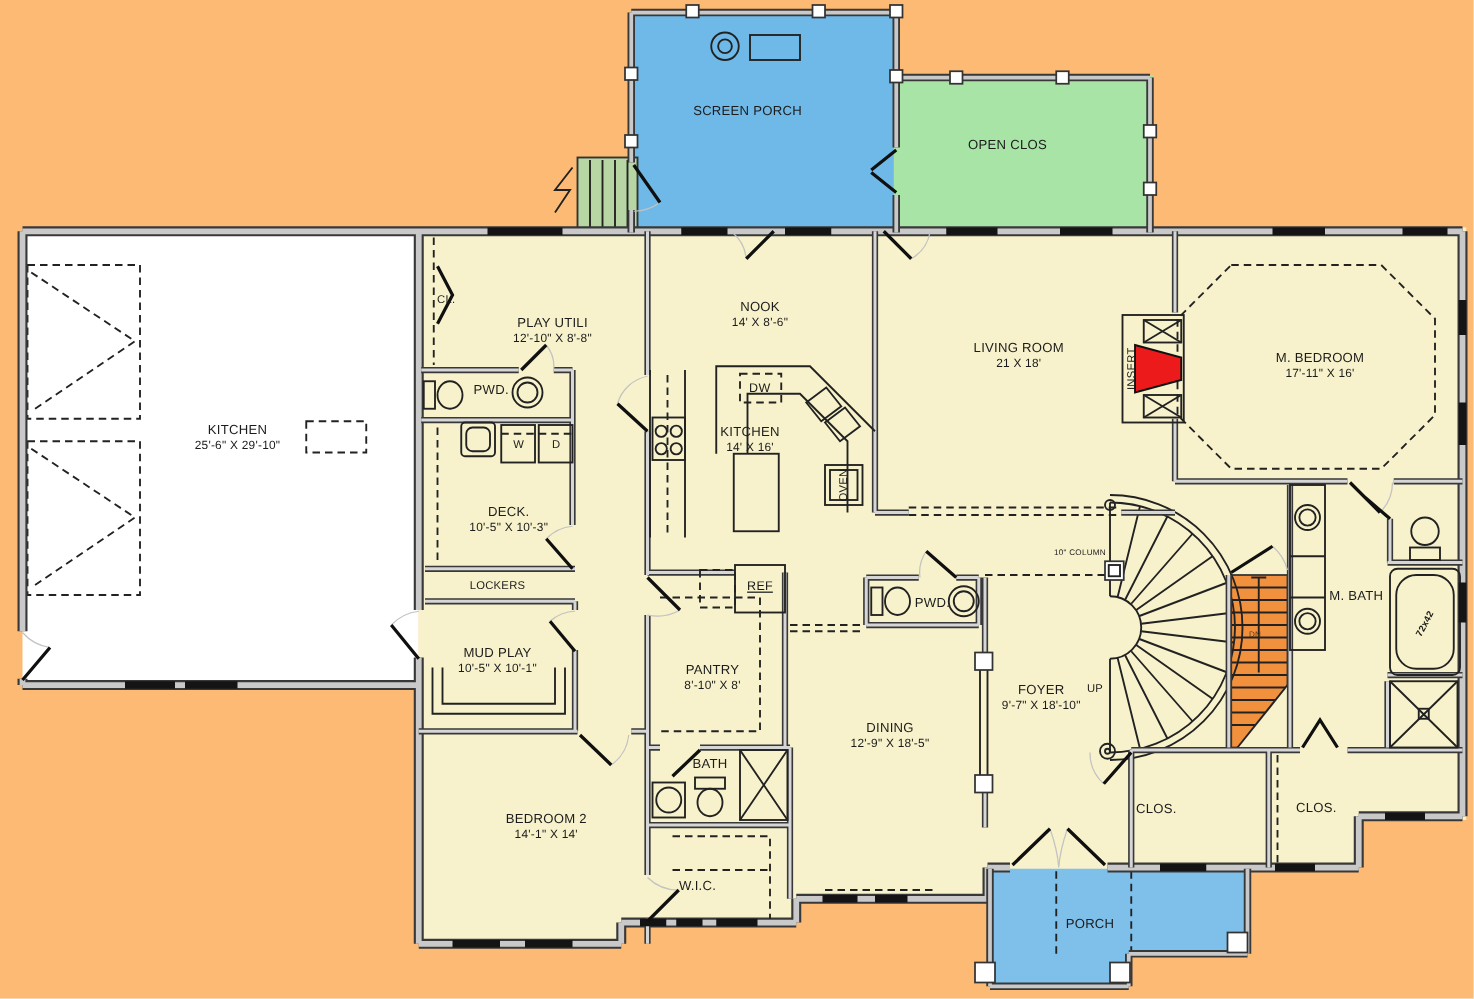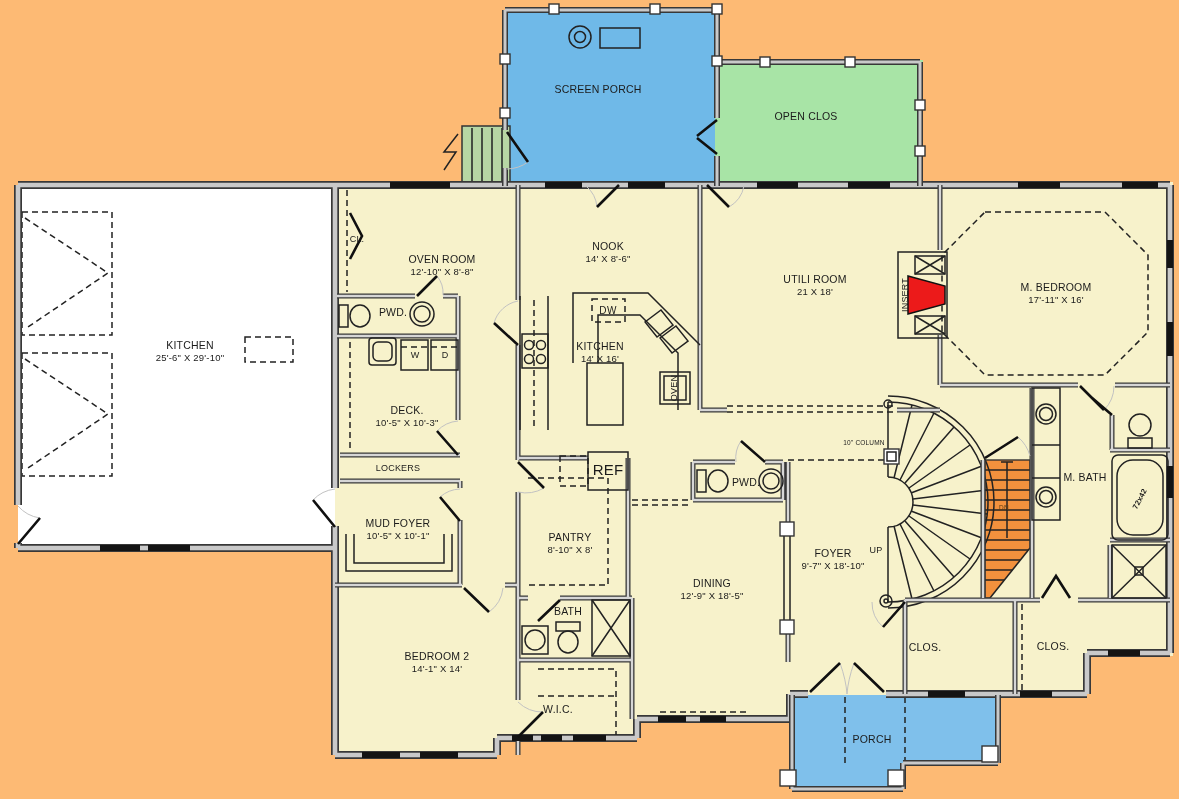--- a/index.html
+++ b/index.html
@@ -22,21 +22,21 @@
   
   .lbl{position:absolute;transform:translate(-50%,-50%);display:flex;flex-direction:column;
        align-items:center;text-align:center;font-size:10.5px;line-height:11.5px;color:#1b1b1b;
        white-space:nowrap;letter-spacing:.2px;pointer-events:none;}
   .lbl .dims{font-size:9.5px}
   .rot{transform:translate(-50%,-50%) rotate(-90deg)}
   .tubrot{transform:translate(-50%,-50%) rotate(-62deg);font-size:7.5px;font-weight:bold}
   .tiny{font-size:6.5px}
   .small{font-size:9px}
   .dwtxt{font-size:10px;letter-spacing:.5px}
-  .reftxt{font-size:15px;}
+  .reftxt{font-size:10px;text-decoration:underline}
   .dntxt{font-size:6.5px;color:#5a3a10}
 </style>
 </head>
 <body>
 
 <div class="canvas">
 <svg width="1179" height="799" viewBox="0 0 1179 799">
   <defs>
     <path id="pOuter" d="M18 185H1170M1170 185V653M1170 653H1087M1087 653V694M1087 694H886M808 694H790M790 694V719M790 719H637M637 719V738M637 738H497M497 738V755M497 755H335M335 755V526M335 488V185M18 185V505M18 543V548M18 548H335"></path>
     <path id="pPorch" d="M505 10H717M505 10V130M505 168V186M717 10V118M717 156V186M717 62H920M920 62V186M792 695V789M792 789H903M903 789V763M903 763H998M998 763V695"></path>
@@ -260,29 +260,29 @@
       <span>OPEN CLOS</span>
     </div>
 <div class="lbl" style="left:190px;top:351px">
       <span>KITCHEN</span>
       <span class="dims">25'-6" X 29'-10"</span>
     </div>
 <div class="lbl small" style="left:357px;top:240px">
       <span>CL.</span>
     </div>
 <div class="lbl" style="left:442px;top:265px">
-      <span>OVEN ROOM</span>
+      <span>PLAY UTILI</span>
       <span class="dims">12'-10" X 8'-8"</span>
     </div>
 <div class="lbl" style="left:608px;top:252px">
       <span>NOOK</span>
       <span class="dims">14' X 8'-6"</span>
     </div>
 <div class="lbl" style="left:815px;top:285px">
-      <span>UTILI ROOM</span>
+      <span>LIVING ROOM</span>
       <span class="dims">21 X 18'</span>
     </div>
 <div class="lbl" style="left:1056px;top:293px">
       <span>M. BEDROOM</span>
       <span class="dims">17'-11" X 16'</span>
     </div>
 <div class="lbl" style="left:600px;top:352px">
       <span>KITCHEN</span>
       <span class="dims">14' X 16'</span>
     </div>
@@ -290,21 +290,21 @@
       <span>PWD.</span>
     </div>
 <div class="lbl" style="left:407px;top:416px">
       <span>DECK.</span>
       <span class="dims">10'-5" X 10'-3"</span>
     </div>
 <div class="lbl small" style="left:398px;top:469px">
       <span>LOCKERS</span>
     </div>
 <div class="lbl" style="left:398px;top:529px">
-      <span>MUD FOYER</span>
+      <span>MUD PLAY</span>
       <span class="dims">10'-5" X 10'-1"</span>
     </div>
 <div class="lbl" style="left:570px;top:543px">
       <span>PANTRY</span>
       <span class="dims">8'-10" X 8'</span>
     </div>
 <div class="lbl" style="left:746px;top:483px">
       <span>PWD.</span>
     </div>
 <div class="lbl" style="left:833px;top:559px">

